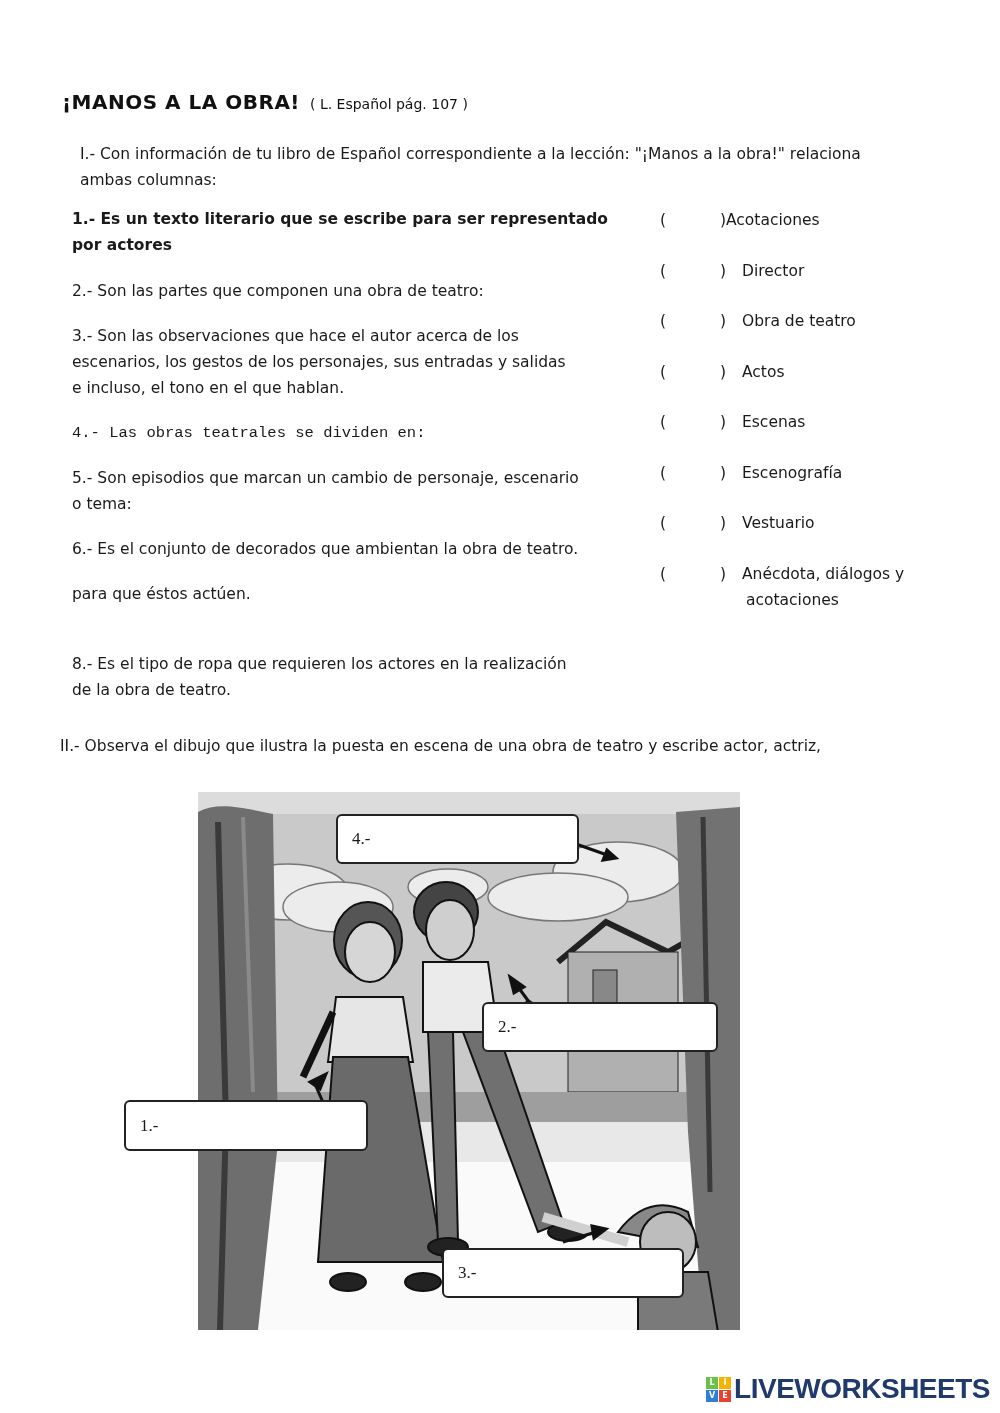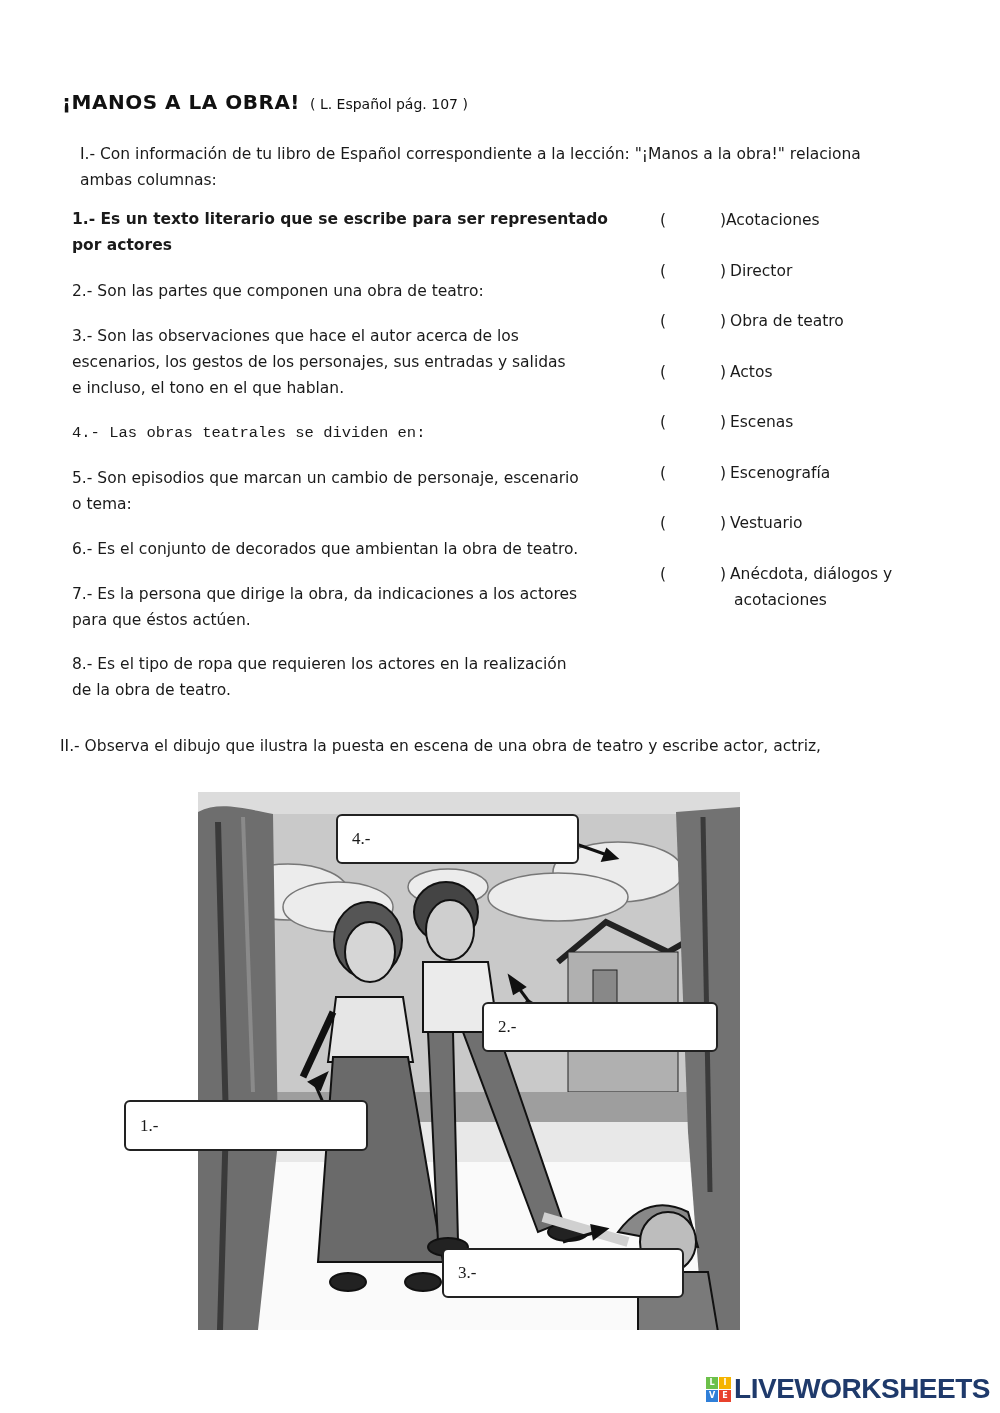--- a/index.html
+++ b/index.html
@@ -6,21 +6,21 @@
   body { width:1000px; height:1413px; position:relative; overflow:hidden;
          font-family:"DejaVu Sans", sans-serif; color:#1a1a1a; }
   .abs { position:absolute; }
   .title { left:62px; top:90px; font-size:20px; font-weight:bold; letter-spacing:0.5px; color:#111; }
   .title .ref { font-size:14px; font-weight:normal; margin-left:10px; letter-spacing:0; }
   .instr { font-size:15.5px; line-height:26px; color:#1a1a1a; }
   .q { font-size:15.5px; line-height:26px; color:#1a1a1a; width:560px; left:72px; }
   .opt { left:660px; font-size:15.5px; line-height:26px; display:flex; color:#1a1a1a; }
   .opt .par { width:66px; display:flex; justify-content:space-between; padding-right:0; }
   .opt .blank { display:inline-block; width:38px; border:none; background:transparent; }
-  .opt .lbl { margin-left:4px; width:200px; }
+  .opt .lbl { margin-left:16px; width:200px; }
   .illus { left:198px; top:792px; width:542px; height:538px; }
   .box { position:absolute; background:#fff; border:2px solid #222; border-radius:6px;
          font-family:"Liberation Serif", serif; font-size:17px; padding-left:14px;
          display:flex; align-items:center; box-sizing:border-box; }
   .box input { border:none; outline:none; flex:1; height:80%; background:transparent; font-size:16px; }
   .logo { right:10px; top:1373px; display:flex; align-items:center; }
   .logo-text { font-family:"Liberation Sans", sans-serif; font-weight:bold; font-size:28px; color:#1f3a6b; letter-spacing:-0.5px; }
   .logo-grid { display:grid; grid-template-columns:12px 12px; grid-gap:1px; margin-right:3px; }
   .logo-grid span { width:12px; height:12px; font-size:8px; color:#fff; font-weight:bold; text-align:center; line-height:12px; }
 </style>
@@ -52,21 +52,20 @@
   <div>4.- Las obras teatrales se dividen en:</div>
 </div>
 <div class="abs q" style="top:465px;">
   <div>5.- Son episodios que marcan un cambio de personaje, escenario</div>
   <div>o tema:</div>
 </div>
 <div class="abs q" style="top:536px;">
   <div>6.- Es el conjunto de decorados que ambientan la obra de teatro.</div>
 </div>
 <div class="abs q" style="top:581px;">
-  <div>7.- Es la persona que dirige la obra, da indicaciones a los actores</div>
   <div>para que éstos actúen.</div>
 </div>
 <div class="abs q" style="top:651px;">
   <div>8.- Es el tipo de ropa que requieren los actores en la realización</div>
   <div>de la obra de teatro.</div>
 </div>
 
 <div class="abs opt" style="top:207px;">
   <span class="par">
       <span>(</span>

